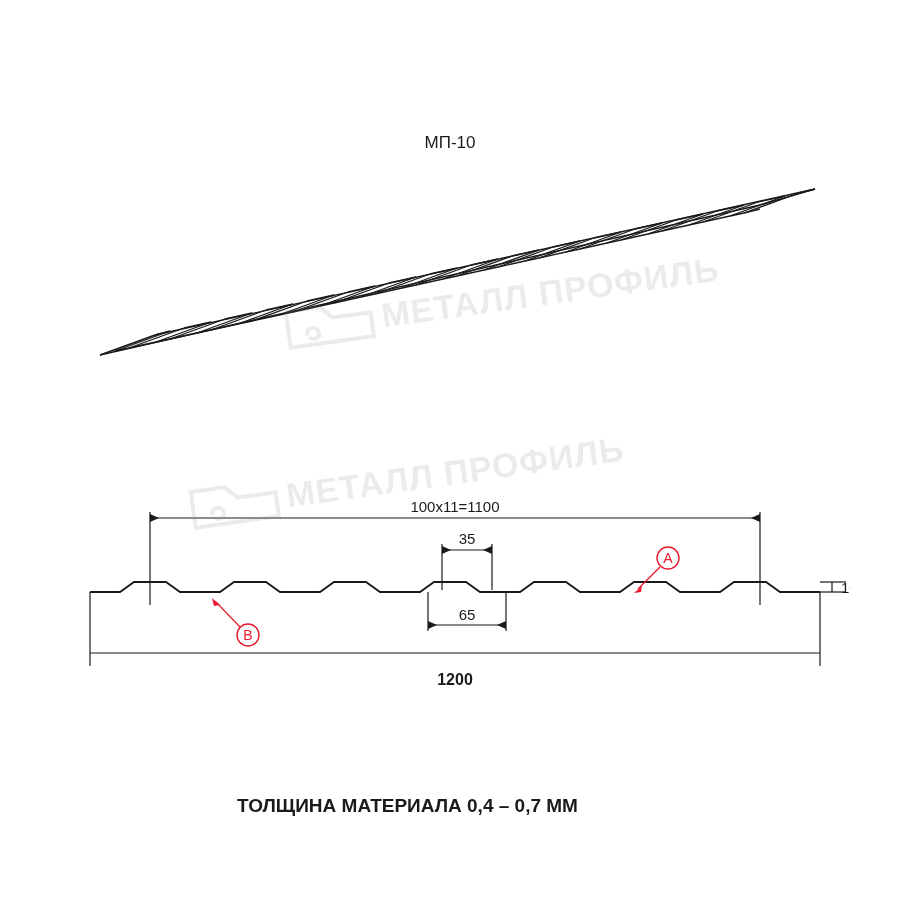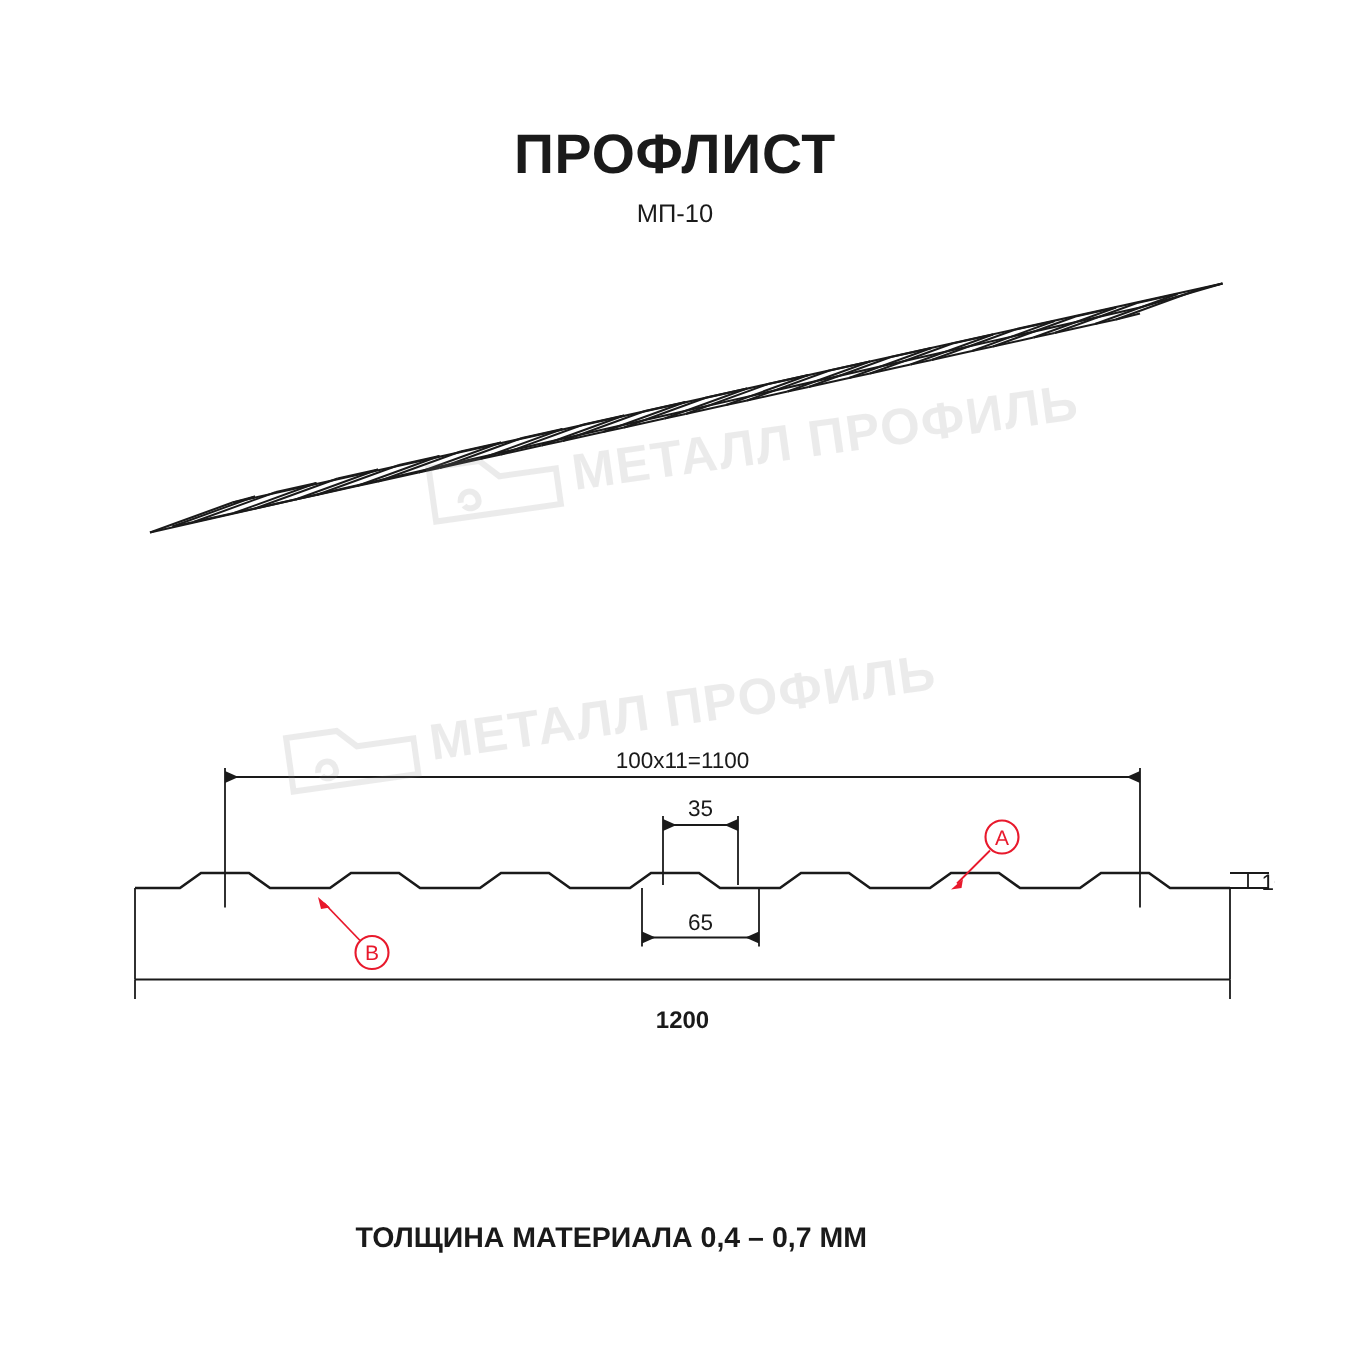--- a/index.html
+++ b/index.html
@@ -40,33 +40,32 @@
   .wm1{left:280px;top:268px;transform:rotate(-8deg);}
   .wm2{left:185px;top:448px;transform:rotate(-8deg);}
   .wm-text{
     font-size:34px;font-weight:bold;color:#8a8a8a;
     letter-spacing:1px;white-space:nowrap;
     display:inline-block;vertical-align:middle;
   }
 
   
   .footer{
-    position:absolute;top:815px;left:0;width:815px;
+    position:absolute;top:795px;left:0;width:815px;
     text-align:center;font-size:19px;font-weight:bold;color:#1a1a1a;
   }
 
   
   svg text{font-family:"Liberation Sans", sans-serif;}
 </style>
 </head>
 <body>
 
 <div class="page">
 
-  <div class="title">ПРОФЛИСТ</div>
   <div class="subtitle">МП-10</div>
 
   <div class="persp">
     <svg width="790" height="190" viewBox="0 0 790 190">
       <g fill="none" stroke="#1a1a1a" stroke-width="1.4" stroke-linejoin="miter" stroke-linecap="butt">
 
         <path d="M40 170 L700 20"></path>
 
         <path d="M95 150 L755 4"></path>
 

